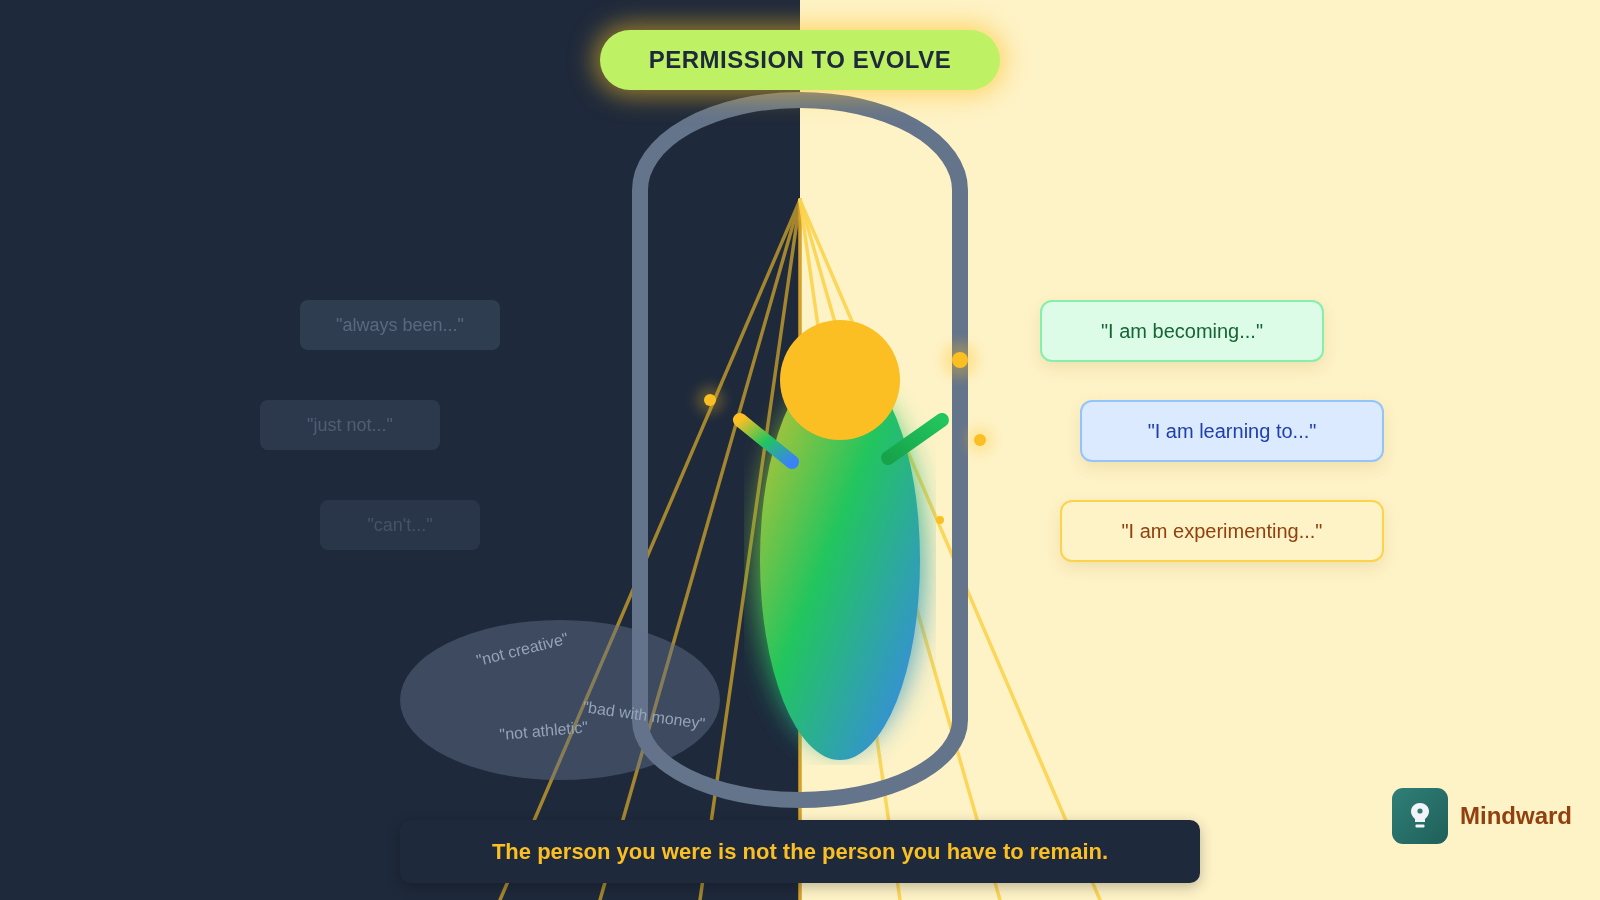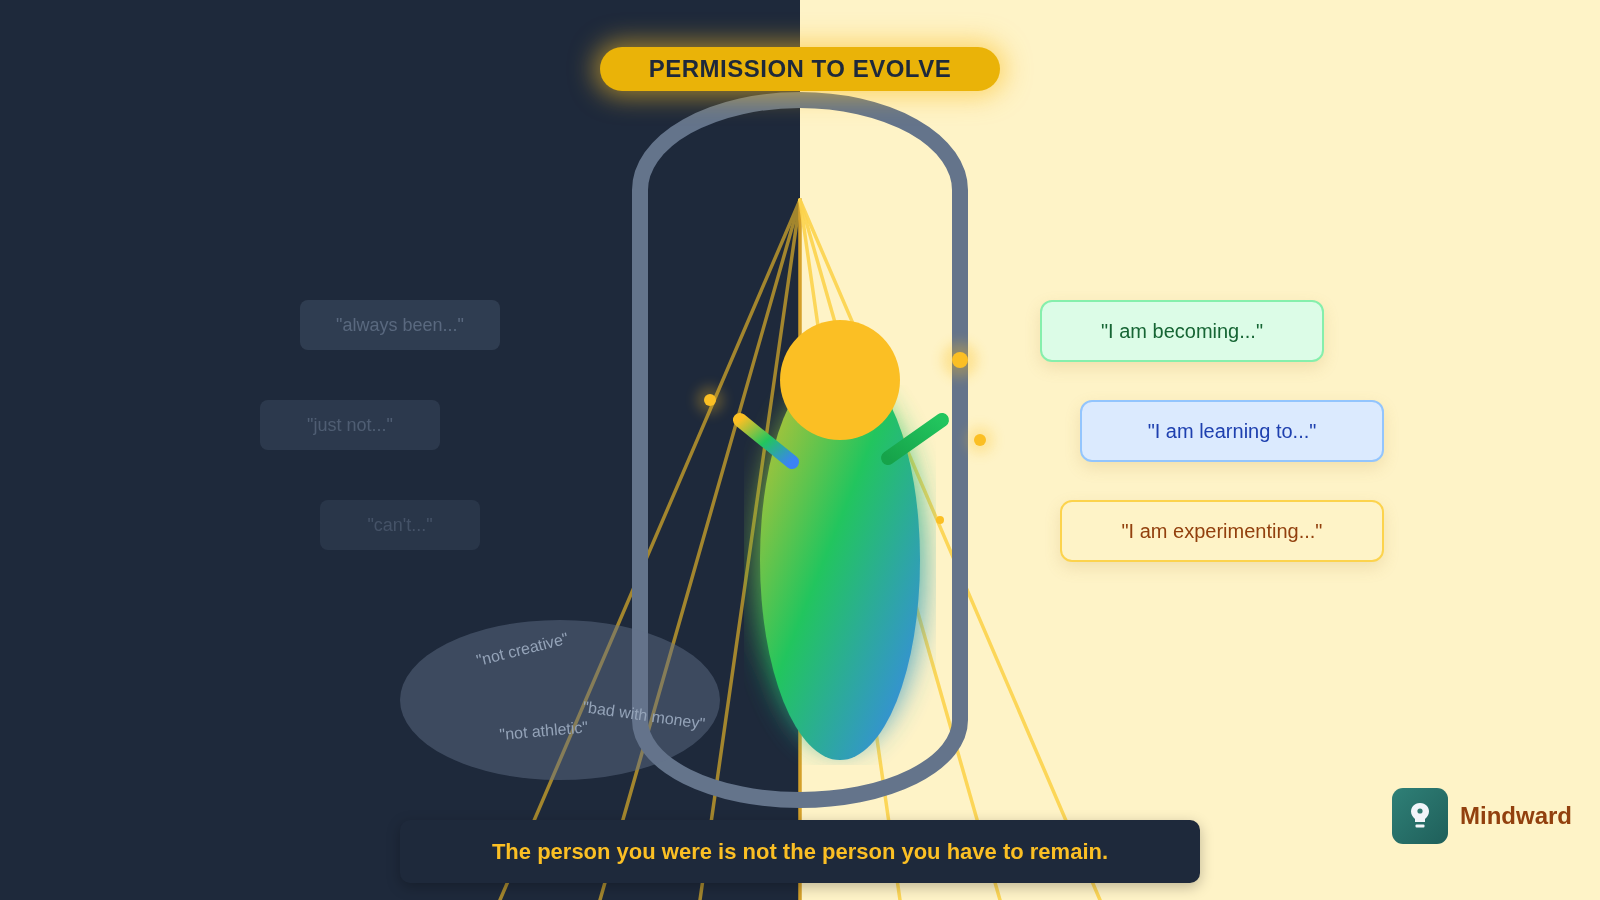--- a/index.html
+++ b/index.html
@@ -12,25 +12,25 @@
     position: absolute; left: 0; top: 0; width: 800px; height: 900px;
     background: #1e293b;
   }
   .bg-right {
     position: absolute; left: 800px; top: 0; width: 800px; height: 900px;
     background: #fef3c7;
   }
   svg.scene { position: absolute; left: 0; top: 0; width: 1600px; height: 900px; }
 
   .title-badge {
-    position: absolute; left: 600px; top: 30px; width: 400px; height: 44px;
-    border-radius: 30px; background: #eab308;
+    position: absolute; left: 600px; top: 30px; width: 400px; height: 60px;
+    border-radius: 30px; background: #bef264;
     box-shadow: 0 0 24px 6px rgba(251,191,36,0.55);
     display: flex; align-items: center; justify-content: center;
-    color: #1e293b; font-weight: 700; font-size: 24px; letter-spacing: 0.5px; margin-top: 17px;
+    color: #1e293b; font-weight: 700; font-size: 24px; letter-spacing: 0.5px;
   }
 
   .old-label {
     position: absolute; height: 50px; border-radius: 8px;
     background: #334155; color: #64748b;
     display: flex; align-items: center; justify-content: center;
     font-size: 18px;
   }
 
   .new-label {

